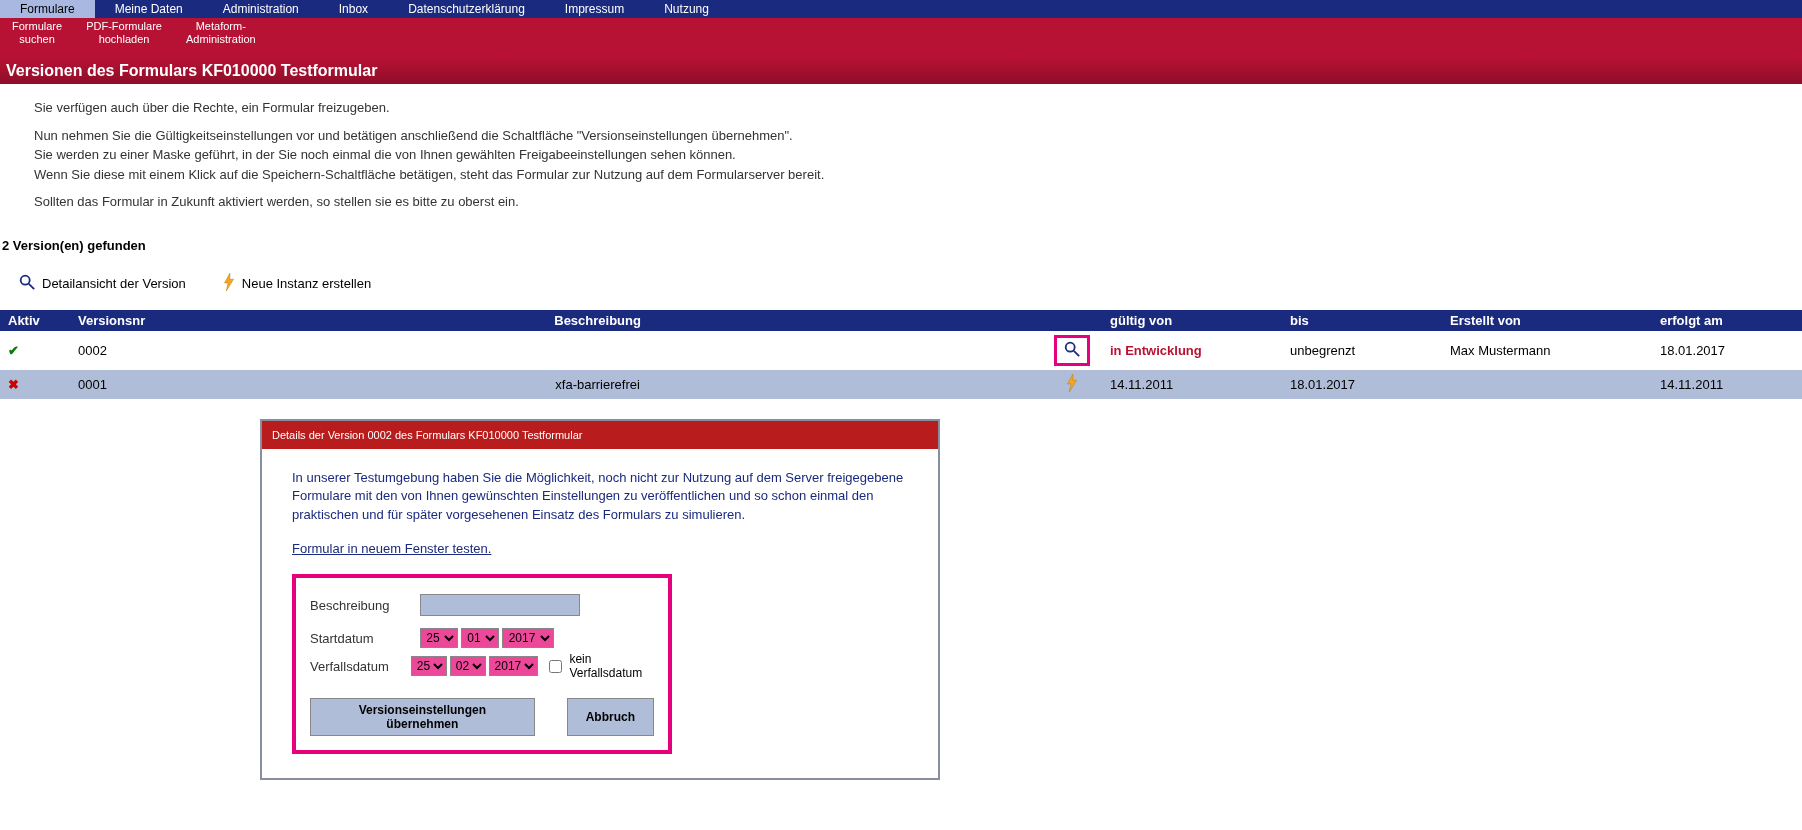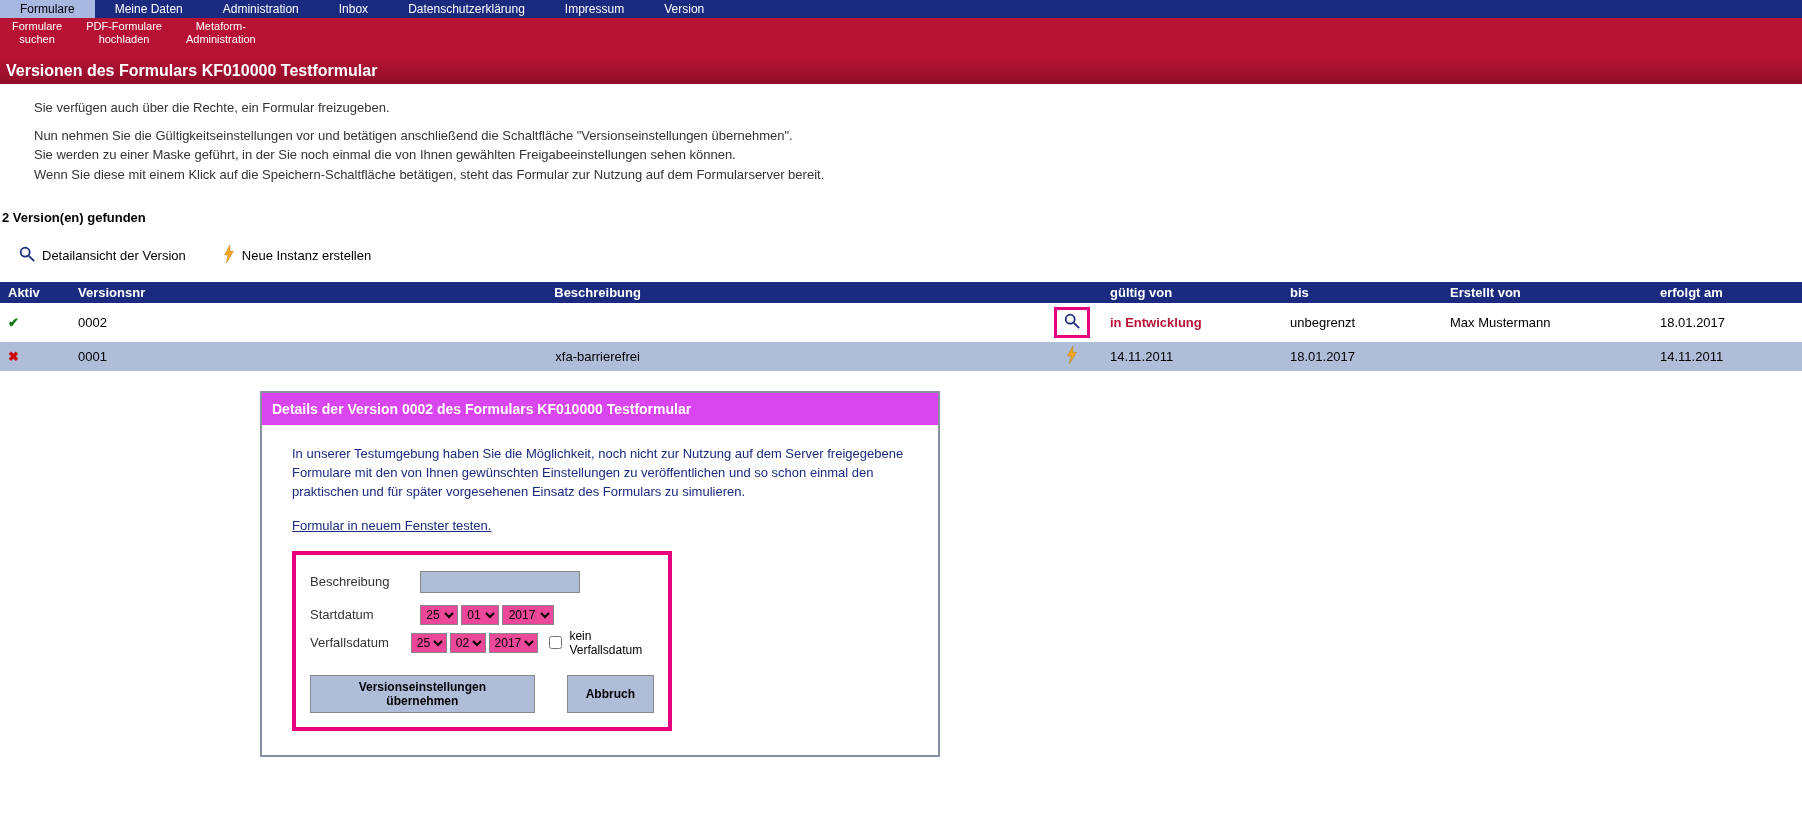--- a/index.html
+++ b/index.html
@@ -26,21 +26,21 @@
 .tbl thead th { background: #1a2a7e; color: #fff; font-weight: bold; text-align: left; padding: 3px 8px; font-size: 13px; }
 .tbl tbody tr.r1 { background: #fff; }
 .tbl tbody tr.r2 { background: #b0bdd9; }
 .tbl tbody td { padding: 4px 8px; font-size: 13px; vertical-align: middle; }
 .status-dev { color: #b71234; font-weight: bold; }
 .check-icon { color: #0a7a0a; font-weight: bold; }
 .x-icon { color: #c00; font-weight: bold; }
 .mag-highlight { display: inline-block; border: 3px solid #e6007e; padding: 2px 6px; }
 .dialog-wrap { padding: 20px 260px; }
 .dialog { width: 680px; border: 2px solid #8890a0; background: #fff; }
-.dialog-title { background: #d946ef; color: #fff; font-weight: bold; padding: 8px 10px; font-size: 14px; }
+.dialog-title { background: #b91c1c; color: #fff; font-weight: normal; padding: 8px 10px; font-size: 11px; }
 .dialog-body { padding: 20px 30px 24px 30px; }
 .dialog-body .text { color: #1a2a7e; font-size: 13px; line-height: 1.45; margin-bottom: 16px; }
 .dialog-body .link { color: #1a2a7e; text-decoration: underline; cursor: pointer; display: inline-block; margin-bottom: 18px; }
 .form-box { border: 4px solid #e6007e; padding: 16px 14px 14px 14px; width: 380px; }
 .form-row { display: flex; align-items: center; margin-bottom: 12px; }
 .form-row label { width: 110px; font-size: 13px; color: #333; }
 .select, .textinput { background: #b0bdd9; border: 1px solid #888; font-size: 12px; padding: 1px 4px; height: 22px; font-weight: bold; }
 .select { width: 130px; }
 .textinput { width: 160px; }
 .date-group { display: flex; gap: 3px; align-items: center; }
@@ -63,36 +63,37 @@
 </head>
 <body>
 
 <div class="menu-bar menu-top">
   <div class="mi active">Formulare</div>
   <div class="mi">Meine Daten</div>
   <div class="mi">Administration</div>
   <div class="mi">Inbox</div>
   <div class="mi">Datenschutzerklärung</div>
   <div class="mi">Impressum</div>
-  <div class="mi">Version</div>
+  <div class="mi">Nutzung</div>
   <div class="spacer"></div>
 </div>
 <div class="menu-sub">
   <div class="mi">Formulare<br>suchen</div>
   <div class="mi">PDF-Formulare<br>hochladen</div>
   <div class="mi">Metaform-<br>Administration</div>
   <div class="spacer-red"></div>
 </div>
 <div class="red-bar"></div>
 
 <div class="page-title-bar">Versionen des Formulars KF010000 Testformular</div>
 
 <div class="intro">
   <p><span>Sie verfügen auch über die Rechte, ein Formular freizugeben.</span><br></p>
   <p><span>Nun nehmen Sie die Gültigkeitseinstellungen vor und betätigen anschließend die Schaltfläche "Versionseinstellungen übernehmen".</span><br><span>Sie werden zu einer Maske geführt, in der Sie noch einmal die von Ihnen gewählten Freigabeeinstellungen sehen können.</span><br><span>Wenn Sie diese mit einem Klick auf die Speichern-Schaltfläche betätigen, steht das Formular zur Nutzung auf dem Formularserver bereit.</span></p>
+  <p>Sollten das Formular in Zukunft aktiviert werden, so stellen sie es bitte zu oberst ein.</p>
 </div>
 
 <div class="count">2 Version(en) gefunden</div>
 
 <div class="actions">
   <div class="action-link">
     <span class="mag-icon">
       <svg viewBox="0 0 20 20">
           <circle cx="8" cy="8" r="5" fill="none" stroke="#1a2a7e" stroke-width="2"></circle>
           <line x1="12" y1="12" x2="18" y2="18" stroke="#1a2a7e" stroke-width="2"></line>

